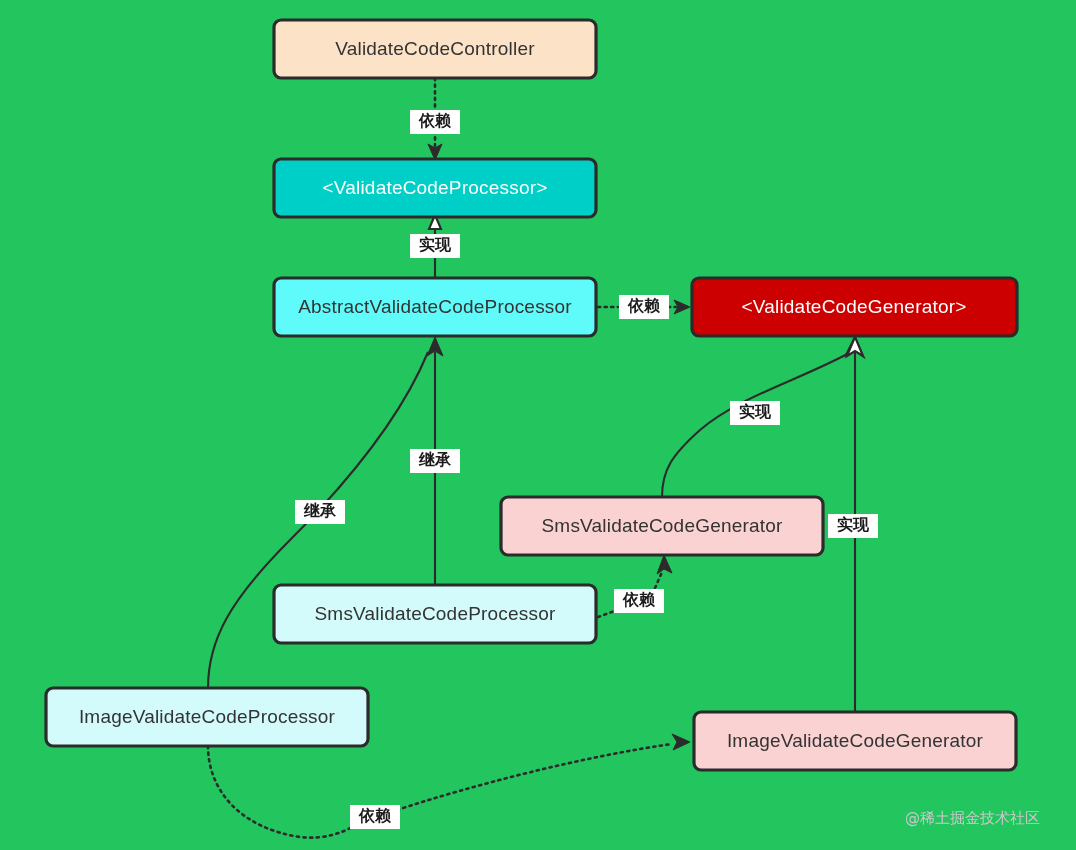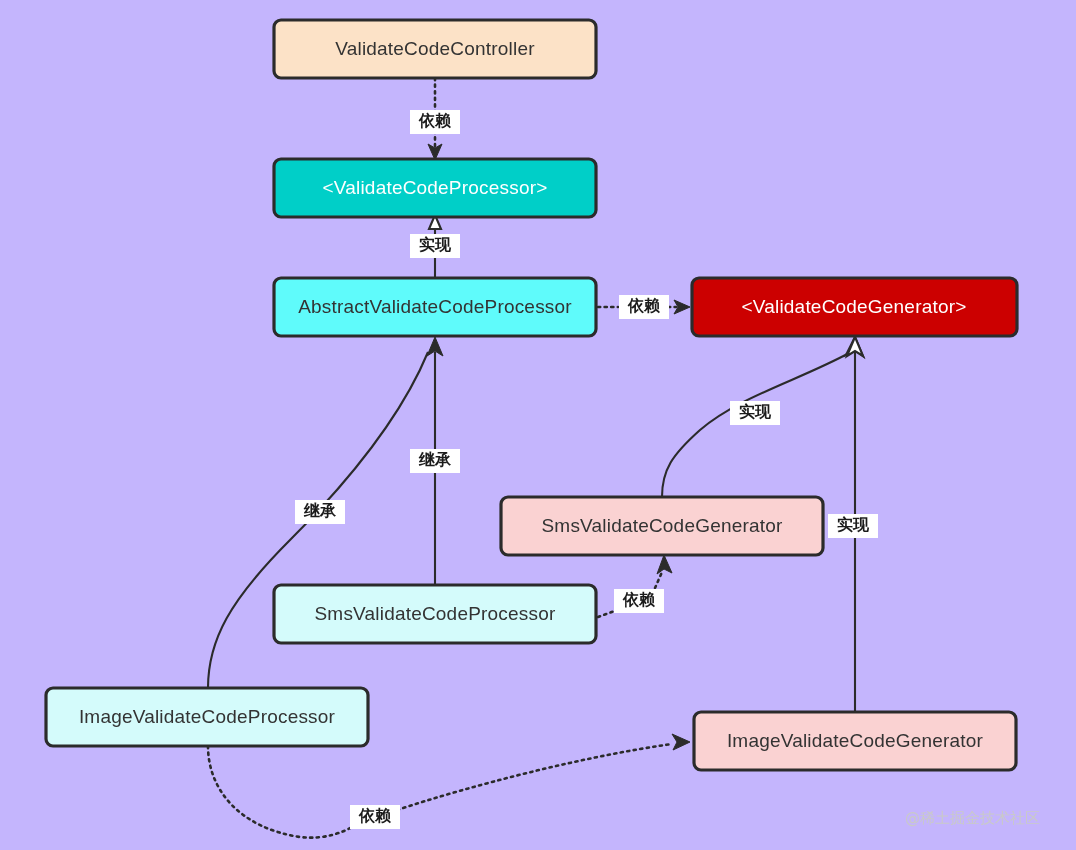--- a/index.html
+++ b/index.html
@@ -7,21 +7,21 @@
     padding: 0;
     background: #ffffff;
   }
   body {
     font-family: "Liberation Sans", "DejaVu Sans", sans-serif;
   }
   #diagram-root {
     position: relative;
     width: 1076px;
     height: 850px;
-    background: #c4b5fd;
+    background: #22c55e;
     overflow: hidden;
   }
   svg.diagram-canvas {
     position: absolute;
     top: 0;
     left: 0;
     width: 1076px;
     height: 850px;
     display: block;
   }

